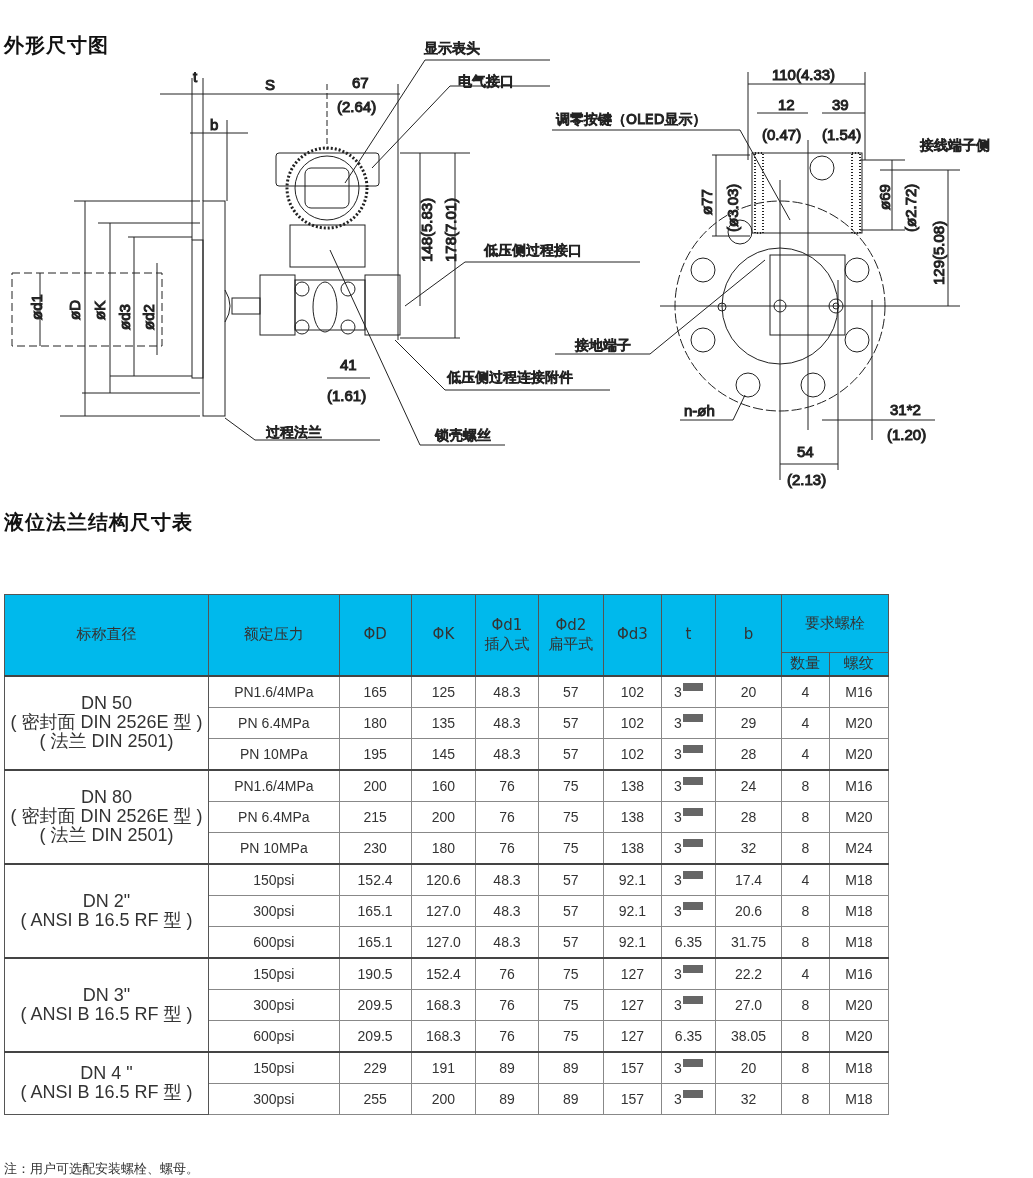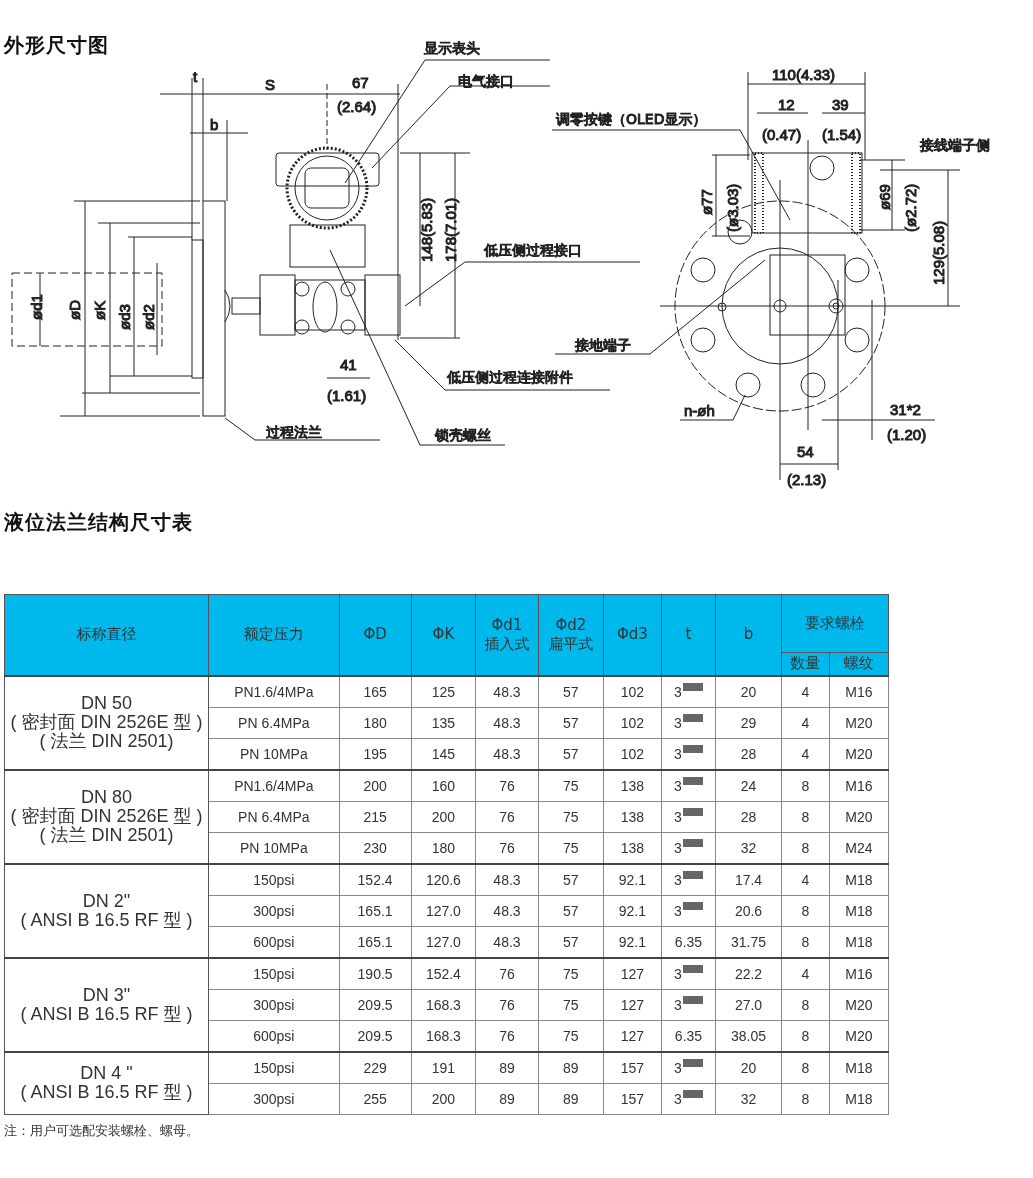--- a/index.html
+++ b/index.html
@@ -13,21 +13,21 @@
   .lbl { font-family: "DejaVu Sans", sans-serif; font-size: 14px; fill: #222; }
   .dim { font-family: "Liberation Sans", sans-serif; font-size: 15px; fill: #222; }
   table.spec { position: absolute; left: 4px; top: 594px; width: 885px; border-collapse: collapse;
                font-family: "Liberation Sans", sans-serif; font-size: 14px; color: #333; }
   table.spec th { background: #00b9ec; color: #333; font-weight: normal; border: 1.5px solid #555;
                   text-align: center; font-family: "DejaVu Sans", sans-serif; font-size: 15px; line-height: 19px; padding: 0; }
   table.spec td { border: 1.5px solid #888; text-align: center; height: 30px; padding: 0; background: #fff; }
   table.spec td.group { font-size: 18px; line-height: 19px; border-color: #555; text-align: center; }
   table.spec tr.group-start td { border-top: 2px solid #444; }
   .tsup { display: inline-block; width: 20px; height: 8px; background: #666; vertical-align: 6px; margin-left: 1px; }
-  .note { position: absolute; left: 4px; top: 1122px; font-size: 13px; color: #333; font-family: "DejaVu Sans", sans-serif; }
+  .note { position: absolute; left: 4px; top: 1160px; font-size: 13px; color: #333; font-family: "DejaVu Sans", sans-serif; }
 </style>
 </head>
 <body>
 
 <div id="title1" class="section-title">外形尺寸图</div>
 
 <div class="drawing">
   <svg viewBox="0 40 1033 460" xmlns="http://www.w3.org/2000/svg" stroke="#222" fill="none" stroke-width="1">
 
     <g>

